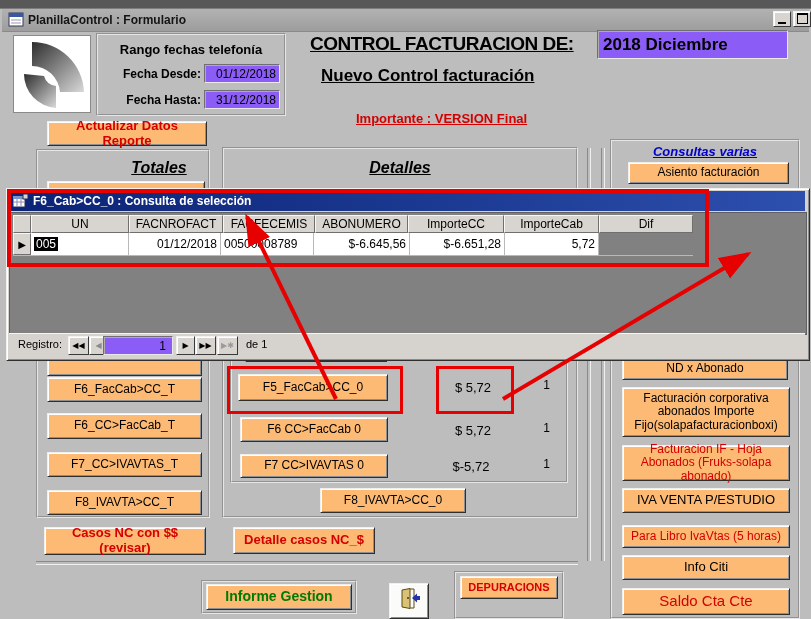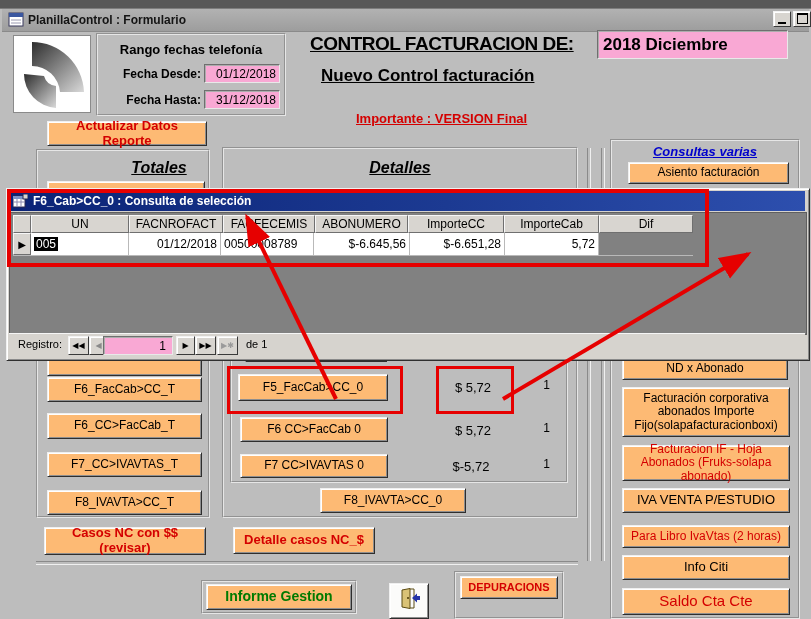--- a/index.html
+++ b/index.html
@@ -4,21 +4,21 @@
 <style>
   html,body{margin:0;padding:0;background:#6e6e6e;}
   #stage{position:relative;width:811px;height:619px;background:#bdbdbd;overflow:hidden;
          font-family:"Liberation Sans",sans-serif;font-size:12px;color:#000;}
   .abs{position:absolute;box-sizing:border-box;}
   .ctr{display:flex;align-items:center;justify-content:center;text-align:center;}
   .btn{position:absolute;box-sizing:border-box;display:flex;align-items:center;justify-content:center;
        text-align:center;background:#fdba74;border:1px solid;border-color:#efefef #2e2e2e #2e2e2e #efefef;
        box-shadow:inset 1px 1px 0 #ffffff, inset -1px -1px 0 #8e8e8e;cursor:pointer;
        font-size:12px;line-height:1.12;padding:1px 3px;color:#000;}
-  .sunken{background:#f9a8d4;border:1px solid;border-color:#6f6f6f #e9e9e9 #e9e9e9 #6f6f6f;
+  .sunken{background:#8b5cf6;border:1px solid;border-color:#6f6f6f #e9e9e9 #e9e9e9 #6f6f6f;
           box-shadow:inset 1px 1px 0 #adadad;box-sizing:border-box;}
   .gbox{position:absolute;box-sizing:border-box;border:2px groove #e6e6e6;}
   .vline{position:absolute;width:2px;border-left:1px solid #8a8a8a;border-right:1px solid #f0f0f0;}
   .hline{position:absolute;height:2px;border-top:1px solid #8a8a8a;border-bottom:1px solid #f0f0f0;}
   .bold{font-weight:bold}.ital{font-style:italic}.und{text-decoration:underline}
   .red{color:#d40000}.green{color:#007a00}.blue{color:#0000cc}
   .titlebar-app{position:absolute;left:2px;top:9px;width:807px;height:22px;background:linear-gradient(#b2b2b2,#9d9d9d);
        display:flex;align-items:center;border-bottom:1px solid #8a8a8a;}
   .wbtn{width:18px;height:16px;background:#d8d5d0;border:1px solid;border-color:#f2f2f2 #3a3a3a #3a3a3a #f2f2f2;
         box-shadow:inset 1px 1px 0 #fff;display:flex;align-items:flex-end;justify-content:center;cursor:pointer;box-sizing:border-box;}
@@ -131,21 +131,21 @@
   <div class="abs ctr" style="left:438px;top:455px;width:66px;height:22px;font-size:13px;">$-5,72</div>
   <div class="abs" style="left:536px;top:457px;width:14px;text-align:right;">1</div>
 
   <button class="btn" style="left:320px;top:488px;width:146px;height:25px;">F8_IVAVTA&gt;CC_0</button>
   <button class="btn bold red" style="left:233px;top:527px;width:142px;height:27px;font-size:13px;">Detalle casos NC_$</button>
 
   <button class="btn" style="left:622px;top:358px;width:166px;height:22px;">ND x Abonado</button>
   <button class="btn" style="left:622px;top:387px;width:168px;height:50px;">Facturación corporativa abonados  Importe Fijo(solapafacturacionboxi)</button>
   <button class="btn red" style="left:622px;top:445px;width:168px;height:36px;">Facturacion IF - Hoja Abonados (Fruks-solapa abonado)</button>
   <button class="btn" style="left:622px;top:488px;width:168px;height:25px;font-size:13px;">IVA VENTA P/ESTUDIO</button>
-  <button class="btn red" style="left:622px;top:525px;width:168px;height:23px;">Para Libro IvaVtas (2 horas)</button>
+  <button class="btn red" style="left:622px;top:525px;width:168px;height:23px;">Para Libro IvaVtas (5 horas)</button>
   <button class="btn" style="left:622px;top:555px;width:168px;height:25px;font-size:13px;">Info Citi</button>
   <button class="btn red" style="left:622px;top:588px;width:168px;height:27px;font-size:15px;">Saldo Cta Cte</button>
 
   <div class="gbox" style="left:201px;top:580px;width:156px;height:34px;"></div>
   <button class="btn bold green" style="left:206px;top:584px;width:146px;height:26px;font-size:14px;">Informe Gestion</button>
 
   <button class="btn" style="left:389px;top:583px;width:40px;height:36px;background:#fbfbfa;">
     <span>
       <svg width="24" height="24" viewBox="0 0 24 24">
         <path d="M13 2 H17 V21 H13" fill="none" stroke="#5a4a12" stroke-width="1"></path>

